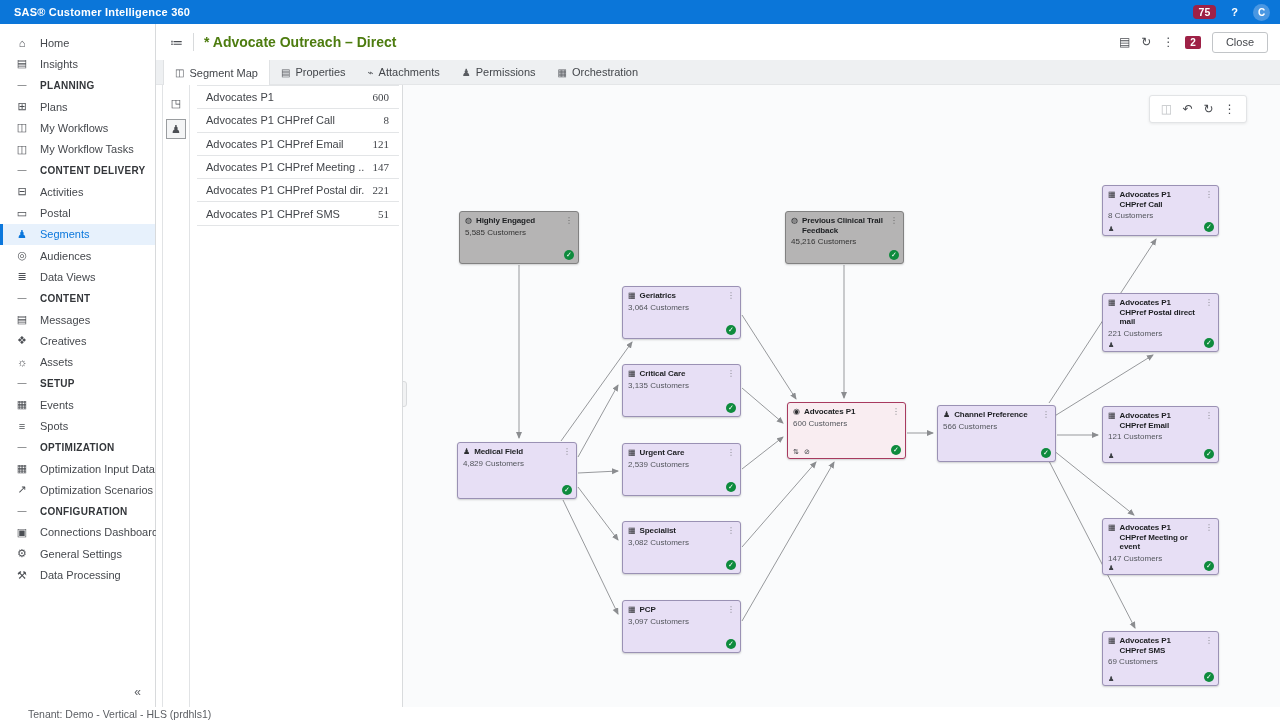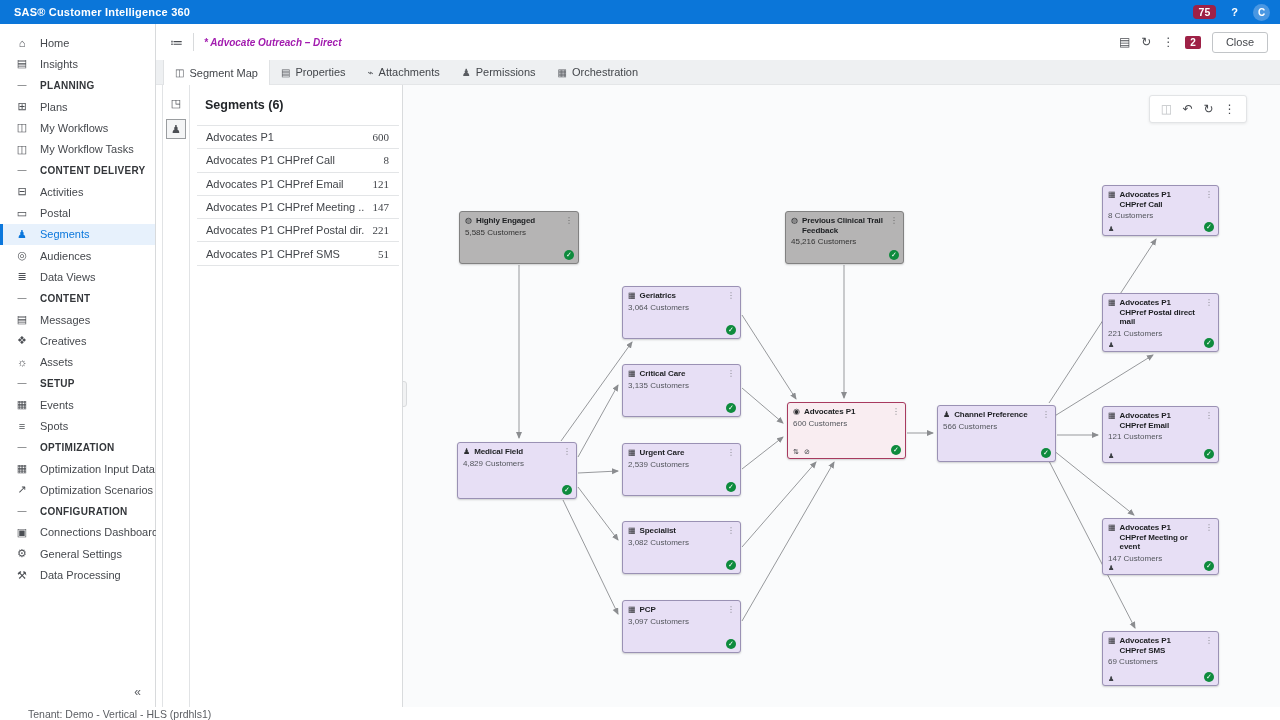--- a/index.html
+++ b/index.html
@@ -29,21 +29,21 @@
   .sb-row.active::before { content:''; position:absolute; left:0; top:0; bottom:0; width:3px; background:#0b77dc; }
   .sb-row.active .sb-label, .sb-row.active .sb-icon { color:#0b77dc; }
   .sb-collapse { position:absolute; bottom:8px; right:14px; font-size:12px; color:#5b5e63; cursor:pointer; }
 
   
   #main { position:absolute; left:156px; top:24px; width:1124px; height:683px; display:flex; flex-direction:column; }
 
   .doc-header { height:36px; display:flex; align-items:center; background:#fff; padding-left:14px; }
   .dh-menu { font-size:13px; color:#4a4d52; cursor:pointer; }
   .dh-sep { width:1px; height:18px; background:#d8dadc; margin:0 10px; }
-  .dh-title { font-size:10px; font-weight:bold; color:#a21caf;font-style:italic; }
+  .dh-title { font-size:14px; font-weight:bold; color:#4d7c0f; }
   .dh-right { margin-left:auto; display:flex; align-items:center; gap:11px; padding-right:12px; }
   .dh-icon { font-size:12px; color:#4a4d52; cursor:pointer; }
   .dh-badge { background:#9e2146; color:#fff; font-size:10px; font-weight:bold; padding:1px 5px; border-radius:2px; }
   .dh-close { background:#fff; border:1px solid #c2c5c8; border-radius:3px; height:21px; padding:0 13px;
     font-size:11px; color:#45484d; font-family:inherit; cursor:pointer; }
 
   .tabbar { height:25px; background:#eef0f2; display:flex; align-items:stretch; padding-left:7px;
     border-bottom:1px solid #e4e6e8; flex:none; }
   .tab { display:flex; align-items:center; gap:5px; padding:0 11px; font-size:11px; color:#43464b; cursor:pointer; }
   .tab-icon { font-size:10px; color:#5a5d62; }
@@ -301,21 +301,20 @@
           <span>◳</span>
         </div>
 
         <div class="strip-btn active">
           <span>♟</span>
         </div>
 
     </div>
 
     <div class="panel">
-      <div class="panel-title">Segments (6)</div>
       <div class="seg-list">
 
           <div class="seg-row">
             <span class="seg-name">Advocates P1</span>
             <span class="seg-count">600</span>
           </div>
 
           <div class="seg-row">
             <span class="seg-name">Advocates P1 CHPref Call</span>
             <span class="seg-count">8</span>

